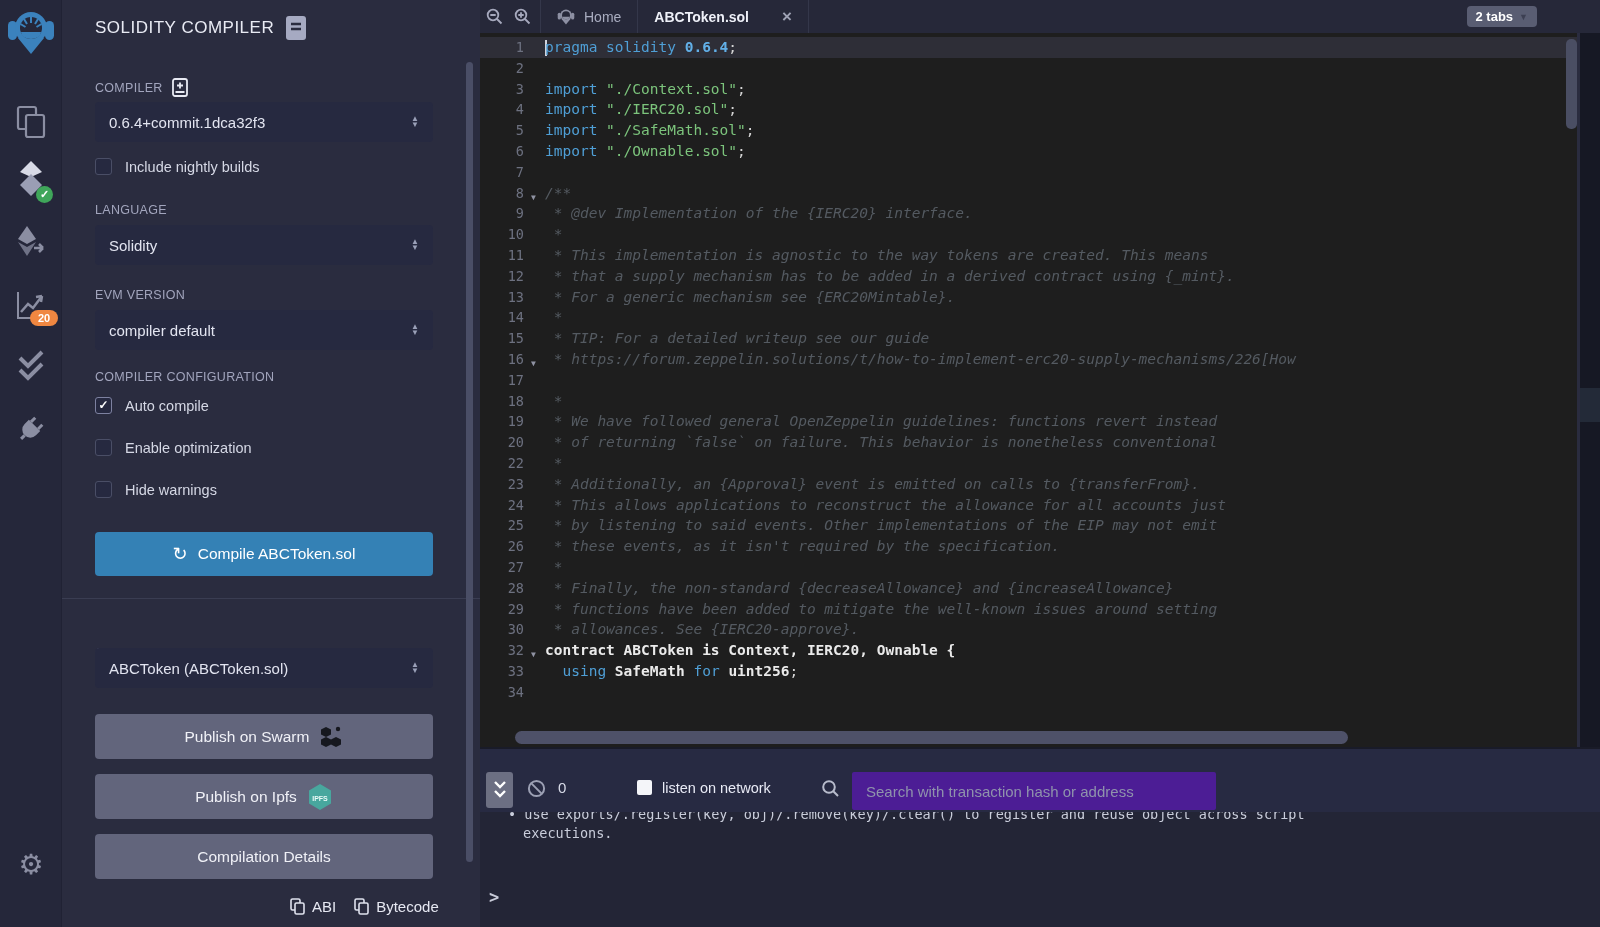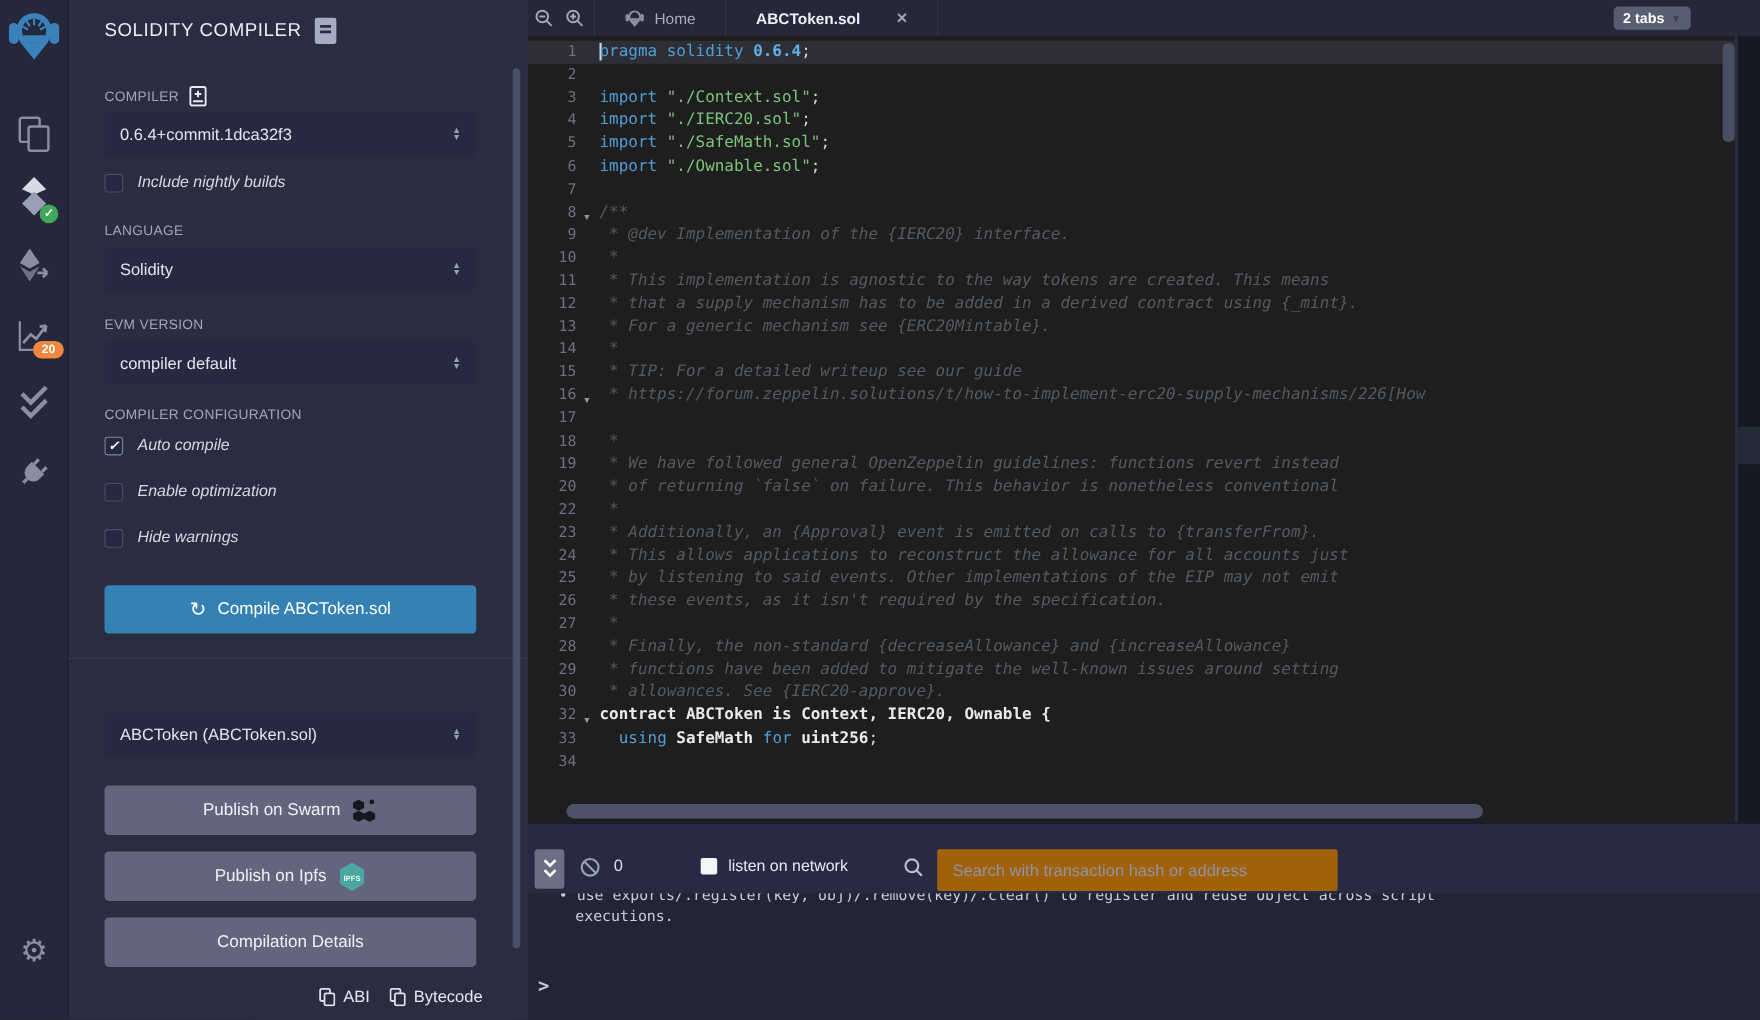--- a/index.html
+++ b/index.html
@@ -23,22 +23,22 @@
   .p-content { position:absolute; left:33px; width:338px; }
   .p-title { font-size:17px; color:#e9ebf4; letter-spacing:0.5px; display:flex;
     align-items:center; gap:12px; }
   .p-label { font-size:12.5px; color:#a2a5bd; letter-spacing:0.3px; display:flex;
     align-items:center; gap:9px; }
   .select { height:40px; background:#262940; border-radius:4px; display:flex;
     align-items:center; padding:0 14px; color:#e2e4f0; font-size:15px;
     justify-content:space-between; cursor:pointer; }
   .caret2 { display:flex; flex-direction:column; color:#9aa0b8; font-size:8px;
     line-height:6px; }
-  .chkrow { display:flex; align-items:flex-start; gap:13px; font-size:14.5px;
-    color:#d5d8e5;font-style:italic; }
+  .chkrow { display:flex; align-items:flex-end; gap:13px; font-size:14.5px;
+    color:#d5d8e5; }
   .box { width:17px; height:17px; border-radius:3px; background:#262940;
     border:1px solid #4a4e66; flex:none; text-align:center; line-height:15px;
     font-size:12px; color:#fff; }
   .box.on { border-color:#7d81a0; font-weight:bold; }
   .btn-compile { height:44px; width:338px; background:var(--accent_blue); border:none;
     border-radius:4px; color:#fff; font-size:15.5px; display:flex; align-items:center;
     justify-content:center; gap:10px; cursor:pointer; font-family:inherit; }
   .btn-gray { height:45px; width:338px; background:#62657c; border:none;
     border-radius:4px; color:#f0f1f7; font-size:15.5px; display:flex; align-items:center;
     justify-content:center; gap:10px; cursor:pointer; font-family:inherit; }
@@ -46,21 +46,21 @@
   #panel-scroll { position:absolute; left:404px; top:62px; width:7px; height:800px;
     background:#4a4e66; border-radius:4px; }
   .abirow { display:flex; gap:18px; align-items:center; color:#e6e8f2; font-size:15px; }
   .abirow .it { display:flex; gap:7px; align-items:center; cursor:pointer; }
 
   
   #main { position:absolute; left:480px; top:0; width:1120px; height:927px; }
   #tabbar { position:absolute; left:0; top:0; width:1120px; height:33px;
     background:#262839; display:flex; align-items:center; }
   .zoombtn { width:28px; display:flex; justify-content:center; cursor:pointer; }
-  .tab { height:33px; display:flex; align-items:center; padding:0 27px;
+  .tab { height:33px; display:flex; align-items:center; padding:0 16px;
     border-right:1px solid #34374a; gap:9px; cursor:pointer; }
   .tab:first-of-type { border-left:1px solid #34374a; }
   .tab .lbl { font-size:14px; color:#a9adc0; }
   .tab.active .lbl { color:#eef0f8; font-weight:bold; }
   .tab .close { color:#9fa3b5; font-size:17px; font-weight:bold; margin-left:24px;
     cursor:pointer; }
   #tabsbadge { margin-left:auto; margin-right:63px; background:#595d72; color:#fff;
     font-size:13px; font-weight:bold; border-radius:4px; padding:3px 9px;
     display:flex; gap:6px; align-items:center; cursor:pointer; }
   #tabsbadge .c { color:#3c3f52; font-size:9px; }
@@ -98,21 +98,21 @@
   #term-toggle { position:absolute; left:6px; top:23px; width:27px; height:36px;
     background:#6c6f83; border-radius:3px; display:flex; align-items:center;
     justify-content:center; cursor:pointer; border:none; }
   .term-count { position:absolute; left:78px; top:30px; color:#d8dbe8; font-size:15px; }
   .term-ban { position:absolute; left:47px; top:30px; }
   .term-chk { position:absolute; left:157px; top:31px; width:15px; height:15px;
     background:#f4f5f9; border-radius:2px; cursor:pointer; }
   .term-listen { position:absolute; left:182px; top:31px; color:#e8eaf5; font-size:14.5px; }
   .term-search-ic { position:absolute; left:341px; top:30px; }
   #term-input { position:absolute; left:372px; top:23px; width:364px; height:38px;
-    background:#a16207; border:none; border-radius:2px; color:#c7cad9; font-size:15px;
+    background:#4c1d95; border:none; border-radius:2px; color:#c7cad9; font-size:15px;
     padding:0 14px; font-family:inherit; }
   #term-input::placeholder { color:#8f93ac; }
   #term-log { position:absolute; left:0; top:63px; width:1100px; height:80px;
     overflow:hidden; font-family:"DejaVu Sans Mono", monospace; font-size:13.5px;
     line-height:19px; color:#c9cddb; padding-left:28px; }
   #term-log .l1 { margin-top:-7px; }
   #term-log .l2 { padding-left:15px; }
   #term-prompt { position:absolute; left:9px; top:138px; color:#c7cad8; font-size:17px;
     font-weight:bold; font-family:"DejaVu Sans Mono", monospace; }
 </style>

